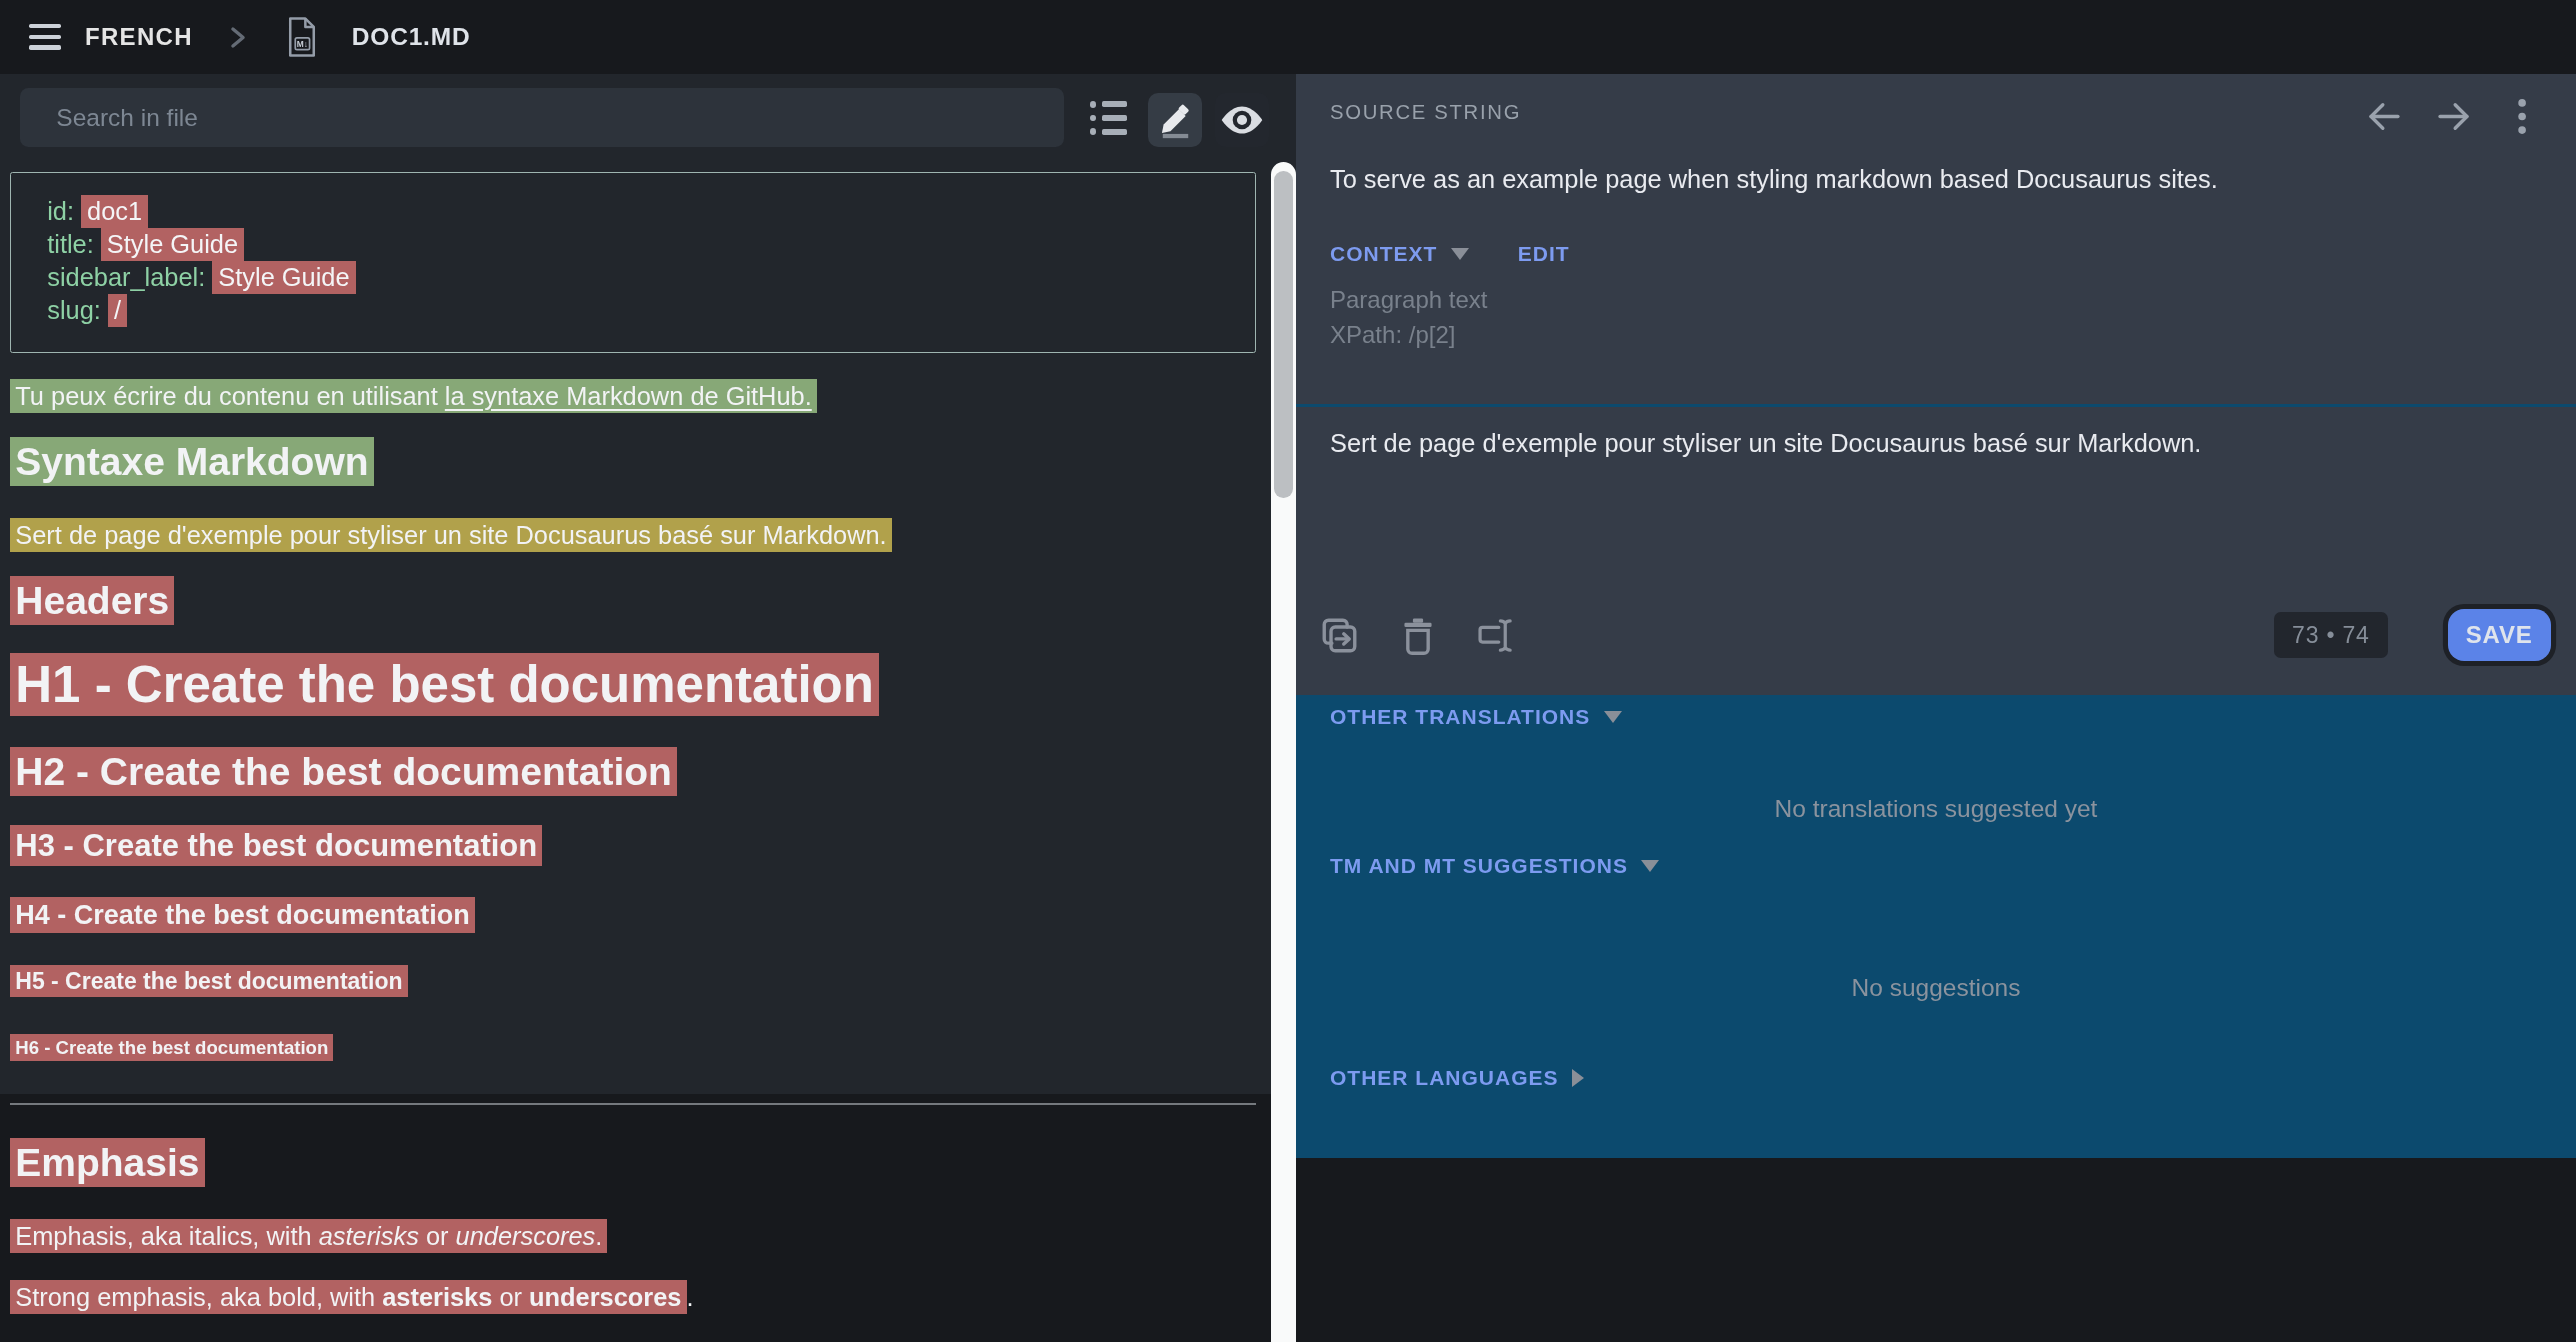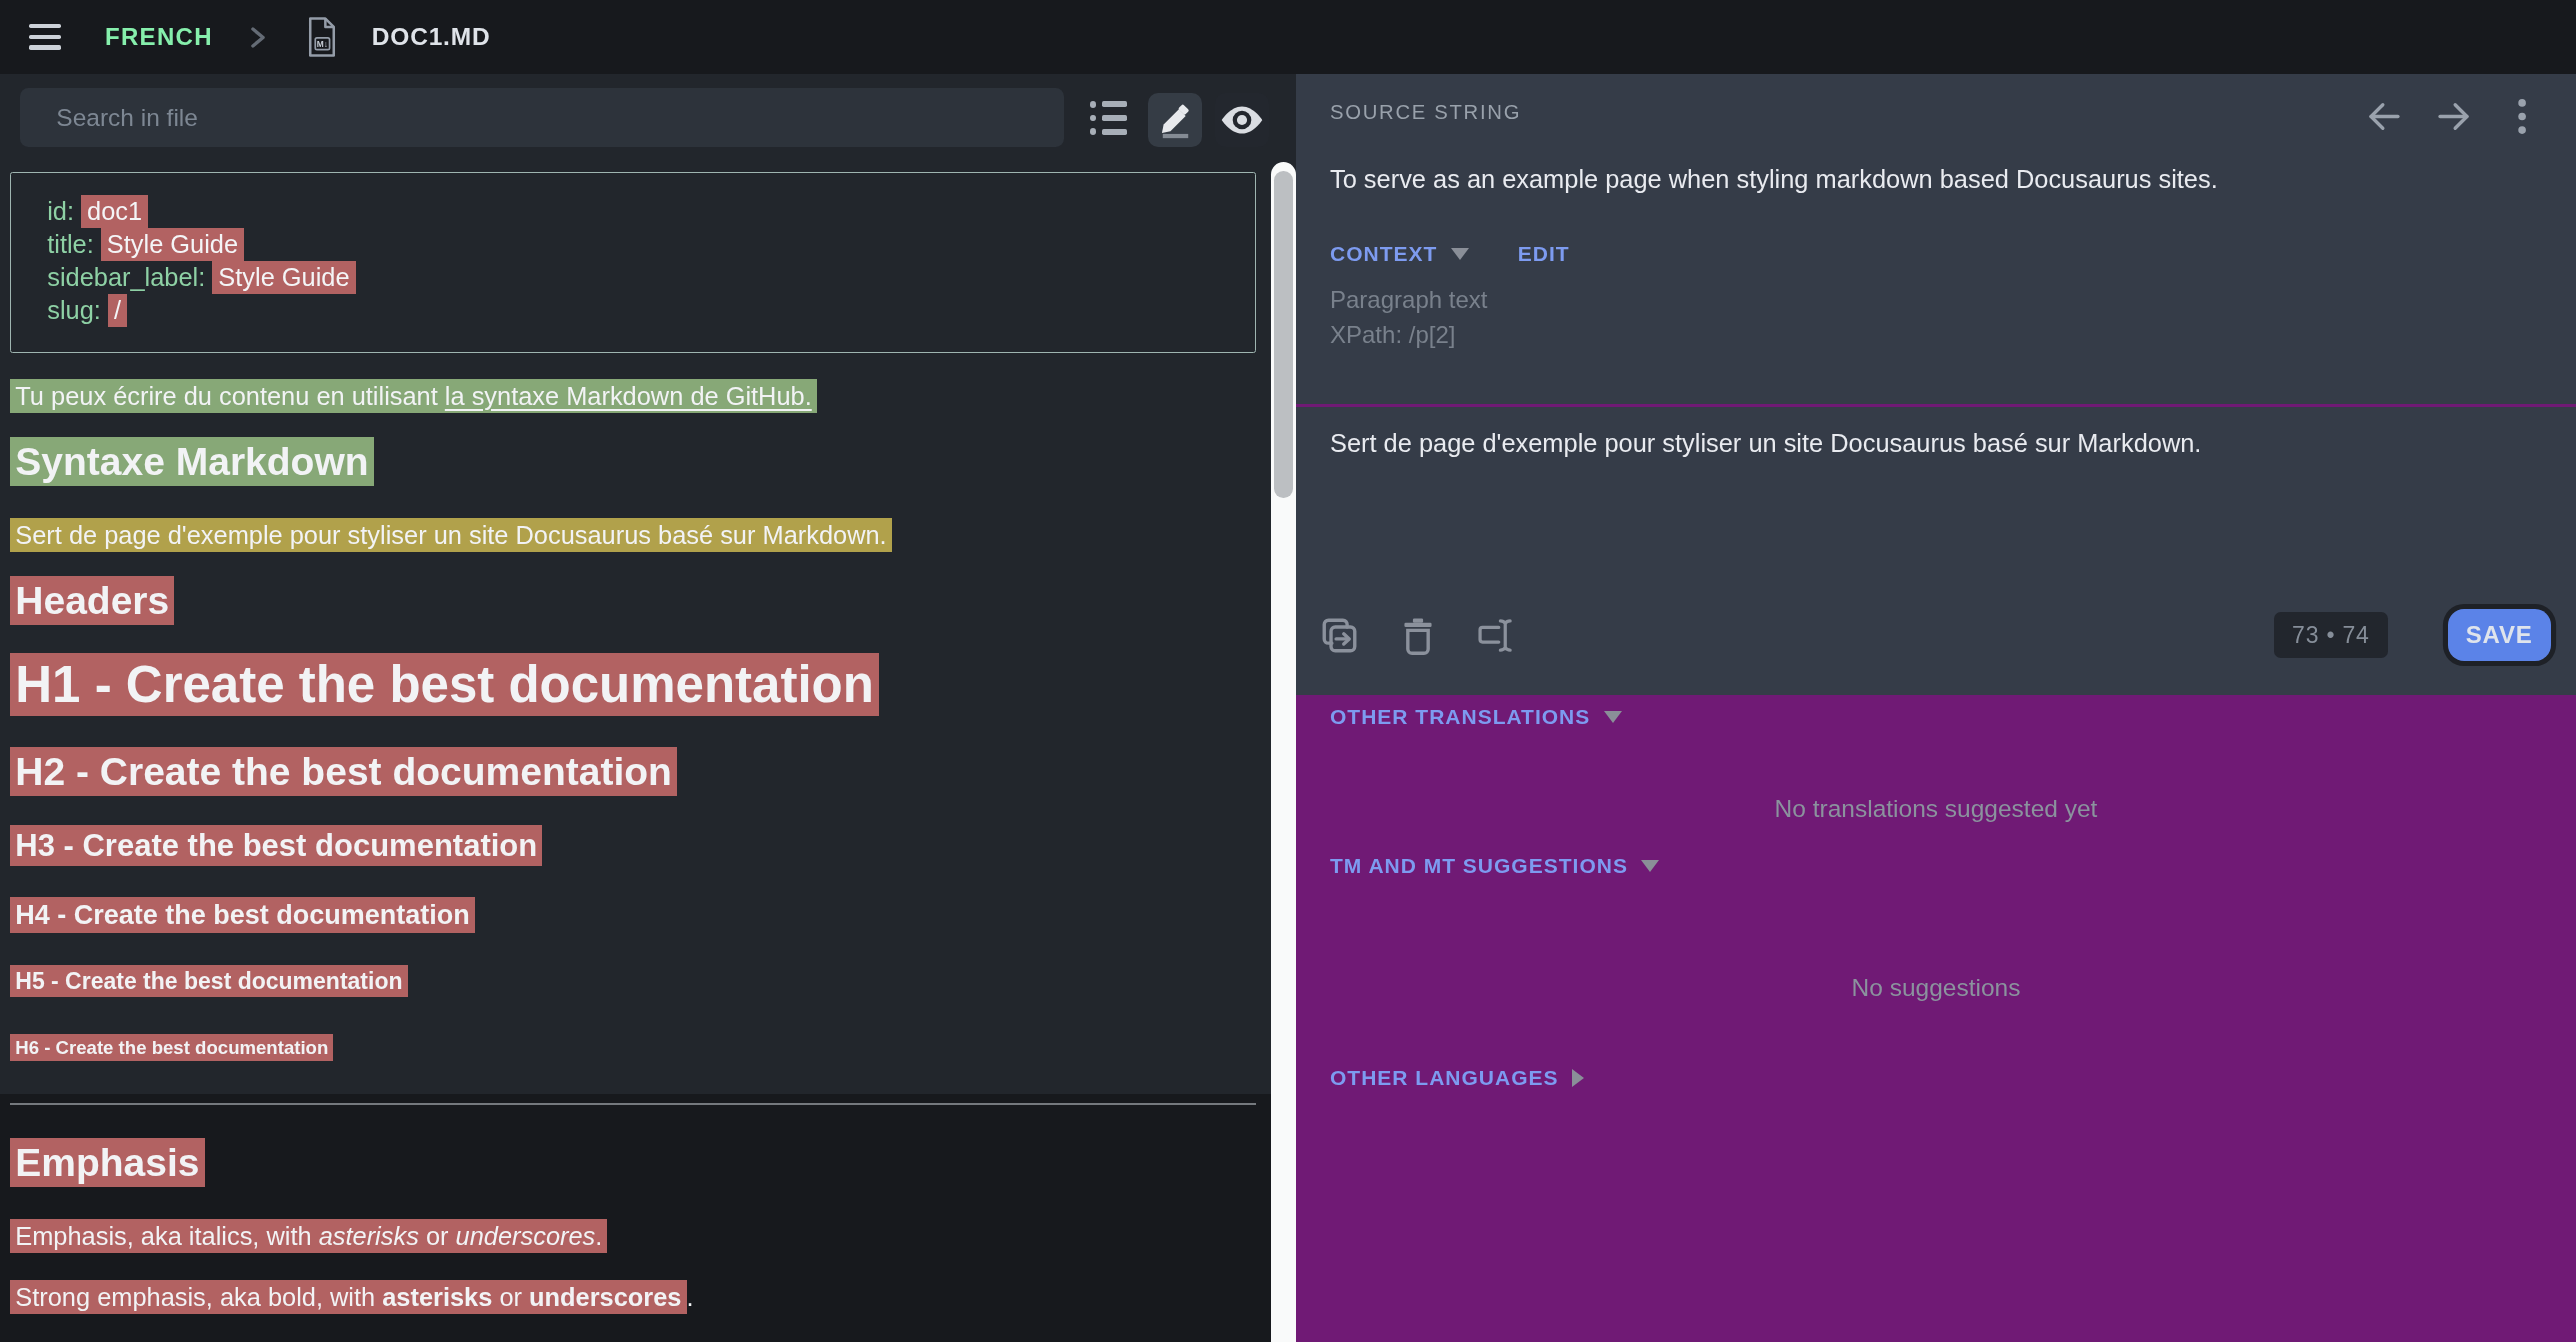--- a/index.html
+++ b/index.html
@@ -3,21 +3,21 @@
 <meta charset="utf-8">
 <style>
   html,body{margin:0;padding:0;background:#17191d;width:2576px;height:1342px;overflow:hidden;
     font-family:"Liberation Sans",sans-serif;}
   
   #topbar{position:absolute;left:0;top:0;width:2576px;height:74px;background:#17191d;
     display:flex;align-items:center;}
   .hamburger{width:32px;height:25.4px;margin-left:29px;display:flex;flex-direction:column;
     justify-content:space-between;cursor:pointer;}
   .hamburger div{height:4.2px;background:#cdd2d9;border-radius:1.7px;}
-  .crumb-project{margin-left:44px;font-size:24px;font-weight:bold;letter-spacing:1.3px;color:#86efac;}
+  .crumb-project{margin-left:24px;font-size:24px;font-weight:bold;letter-spacing:1.3px;color:#e5e5e5;}
   .crumb-chevron{margin-left:34px;}
   .file-icon{margin-left:36px;position:relative;}
   .crumb-file{margin-left:33px;font-size:24.5px;font-weight:bold;letter-spacing:0.8px;color:#dfe3e9;}
   
   #left-pane{position:absolute;left:0;top:74px;width:1296px;height:1020px;background:#22262c;}
   #search-input{position:absolute;left:20.3px;top:14.4px;width:1044px;height:59px;background:#2d333b;
     border:none;border-radius:8.5px;color:#e5e8ec;font-size:24.5px;padding:0 0 0 36px;outline:none;
     font-family:"Liberation Sans",sans-serif;box-sizing:border-box;}
   #search-input::placeholder{color:#7d8793;}
   .list-icon{position:absolute;left:1090px;top:27px;width:37px;height:34px;display:flex;
@@ -49,21 +49,21 @@
   .hl-olive{background:var(--hl-olive);}
   .seg-italic{font-style:italic;}
   .seg-bold{font-weight:bold;}
   .seg-underline{text-decoration:underline;text-underline-offset:4.2px;}
   
   #scroll-track{position:absolute;left:1271px;top:162px;width:25.4px;height:1180px;
     background:#f9fafa;border-radius:12.7px 12.7px 0 0;}
   #scroll-thumb{position:absolute;left:3.4px;top:8.5px;width:18.6px;height:327px;
     background:#bcbfc2;border-radius:9.3px;cursor:pointer;}
   
-  #right-panel{position:absolute;left:1296px;top:74px;width:1280px;height:1268px;background:#701a75;}
+  #right-panel{position:absolute;left:1296px;top:74px;width:1280px;height:1084px;background:#0c4a6e;}
   #card-source{position:absolute;left:0;top:0;width:100%;height:330px;background:#353c48;}
   #card-translation{position:absolute;left:0;top:333px;width:100%;height:288px;background:#353c48;}
   .panel-label{font-size:20.3px;letter-spacing:1.7px;color:#99a1ab;font-weight:500;}
   .src-label{position:absolute;left:34px;top:27px;}
   .nav-icons{position:absolute;right:30.5px;top:18.6px;display:flex;align-items:center;gap:22px;}
   .nav-btn{width:47px;height:47px;display:flex;align-items:center;justify-content:center;cursor:pointer;}
   .src-text{position:absolute;left:34px;top:91px;font-size:25.4px;color:#e9ebf0;width:1185px;}
   .ctx-row{position:absolute;left:34px;top:168px;display:flex;align-items:center;}
   .blue-label{font-size:21px;font-weight:bold;letter-spacing:1px;color:var(--accent-blue);cursor:pointer;}
   .tri-down{width:0;height:0;border-left:9.3px solid transparent;border-right:9.3px solid transparent;

